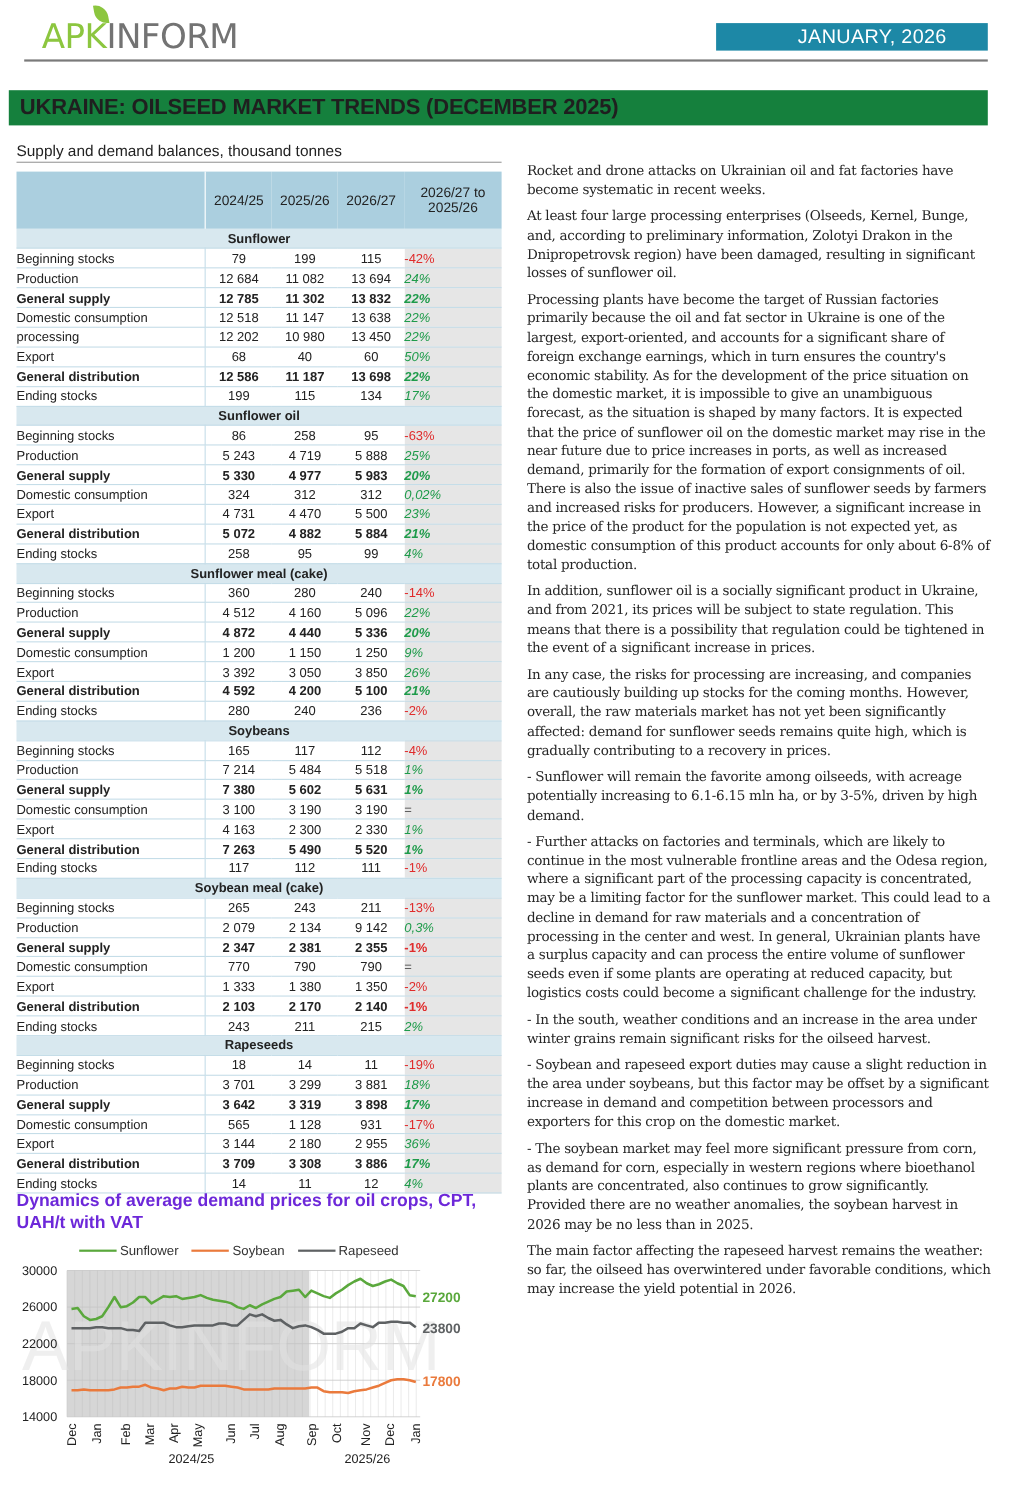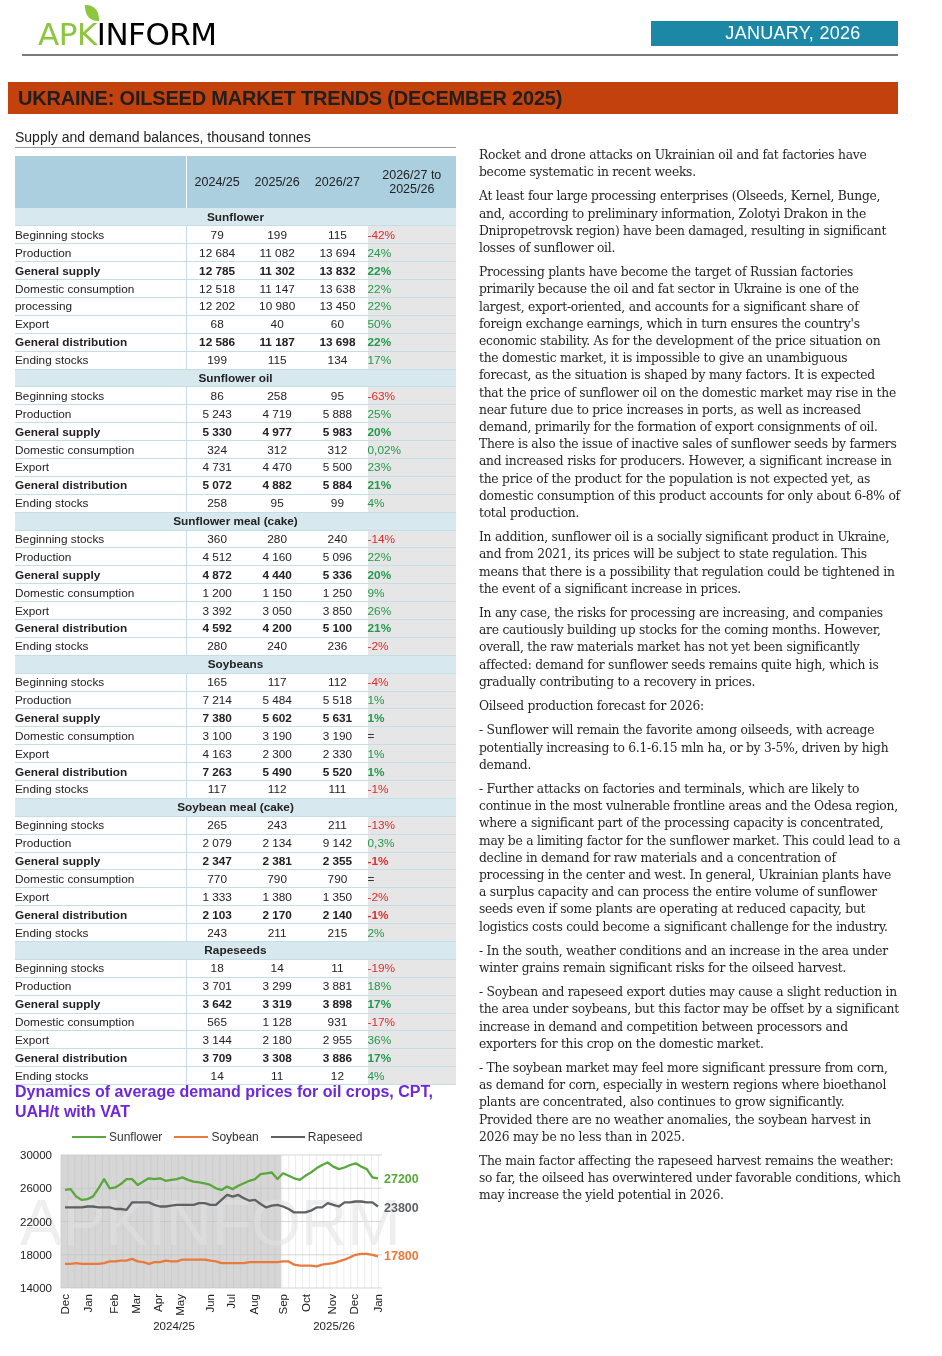--- a/index.html
+++ b/index.html
@@ -2,41 +2,41 @@
 <html><head>
 <meta charset="utf-8">
 <style>
   * { box-sizing: border-box; margin: 0; padding: 0; }
   html, body { width: 942px; height: 1356px; background: #ffffff; overflow: hidden; }
   body { position: relative; font-family: "Liberation Sans", sans-serif; color: #222; }
 
   
   .logo { position: absolute; left: 38px; top: 14px; height: 36px; display: flex; align-items: flex-end; font-family: "DejaVu Sans", sans-serif; font-size: 31px; letter-spacing: -0.5px; line-height: 1; }
   .logo .apk { color: #8cc63f; position: relative; }
-  .logo .inform { color: #000000; }
+  .logo .inform { color: #737373; }
   .logo .leaf { position: absolute; left: 48px; top: -10px; width: 12px; height: 18px; background: #8cc63f; border-radius: 0 12px 0 12px; transform: rotate(-10deg); }
   .header-rule { position: absolute; left: 22px; top: 54px; width: 876px; height: 2px; background: #7a7a7a; }
   .date-badge { position: absolute; left: 651px; top: 21px; width: 247px; height: 25px; background: #1d88a6; color: #fff; font-size: 18px; text-align: center; line-height: 25px; letter-spacing: 0.3px; padding-left: 37px; }
 
-  .title-bar { position: absolute; left: 8px; top: 82px; width: 890px; height: 32px; background: #c2410c; }
+  .title-bar { position: absolute; left: 8px; top: 82px; width: 890px; height: 32px; background: #15803d; }
   .title-bar span { position: absolute; left: 10px; top: 5px; font-size: 20px; font-weight: bold; color: #1f1f1f; letter-spacing: -0.2px; }
 
   
   .table-caption { position: absolute; left: 15px; top: 129px; font-size: 14px; color: #222; }
   .caption-rule { position: absolute; left: 15px; top: 147px; width: 441px; height: 1px; background: #999; }
   table.bal { position: absolute; left: 15px; top: 156px; width: 441px; border-collapse: collapse; font-size: 11.8px; }
   table.bal th { background: #abcfdf; font-weight: normal; font-size: 12.5px; height: 33px; line-height: 14px; }
   table.bal th.lab { border-right: 1px solid #fff; }
   table.bal td { height: 17.9px; border-bottom: 1px solid #c5dde8; white-space: nowrap; padding: 0; }
   table.bal td.lab { width: 171px; border-right: 1px solid #c5dde8; }
   table.bal td.num { text-align: center; width: 60px; }
   table.bal td.chg { text-align: left; background: #e6e6e6; width: 88px; }
   table.bal tr.sec td { background: #d8e8ef; text-align: center; font-weight: bold; border-bottom: 1px solid #c5dde8; }
   table.bal tr.bold td { font-weight: bold; }
-  .pos { color: #1e9b4a; }
+  .pos { color: #1e9b4a; font-style: italic; }
   .neg { color: #e02b2b; }
   .eq { color: #333; }
 
   
   .chart-title { position: absolute; left: 15px; top: 1082px; width: 440px; font-size: 16px; font-weight: bold; color: #6d28d9; line-height: 20px; }
   .legend { position: absolute; left: 72px; top: 1130px; font-size: 12px; color: #333; display: flex; gap: 12px; }
   .legend .item { display: flex; align-items: center; gap: 3px; }
   .legend .sw { width: 34px; height: 2px; display: inline-block; }
   .chart-svg { position: absolute; left: 0; top: 1145px; }
   .chart-svg text { font-family: "Liberation Sans", sans-serif; }
@@ -493,20 +493,19 @@
     <text x="174" y="185" font-size="11.5" fill="#222" text-anchor="middle">2024/25</text>
     <text x="334" y="185" font-size="11.5" fill="#222" text-anchor="middle">2025/26</text>
   </svg>
 
 <div class="article" id="article">
     <p>Rocket and drone attacks on Ukrainian oil and fat factories have become systematic in recent weeks.</p>
     <p>At least four large processing enterprises (Olseeds, Kernel, Bunge, and, according to preliminary information, Zolotyi Drakon in the Dnipropetrovsk region) have been damaged, resulting in significant losses of sunflower oil.</p>
     <p>Processing plants have become the target of Russian factories primarily because the oil and fat sector in Ukraine is one of the largest, export-oriented, and accounts for a significant share of foreign exchange earnings, which in turn ensures the country's economic stability. As for the development of the price situation on the domestic market, it is impossible to give an unambiguous forecast, as the situation is shaped by many factors. It is expected that the price of sunflower oil on the domestic market may rise in the near future due to price increases in ports, as well as increased demand, primarily for the formation of export consignments of oil. There is also the issue of inactive sales of sunflower seeds by farmers and increased risks for producers. However, a significant increase in the price of the product for the population is not expected yet, as domestic consumption of this product accounts for only about 6-8% of total production.</p>
     <p>In addition, sunflower oil is a socially significant product in Ukraine, and from 2021, its prices will be subject to state regulation. This means that there is a possibility that regulation could be tightened in the event of a significant increase in prices.</p>
     <p>In any case, the risks for processing are increasing, and companies are cautiously building up stocks for the coming months. However, overall, the raw materials market has not yet been significantly affected: demand for sunflower seeds remains quite high, which is gradually contributing to a recovery in prices.</p>
-    <p>Oilseed production forecast for 2026:</p>
     <p>- Sunflower will remain the favorite among oilseeds, with acreage potentially increasing to 6.1-6.15 mln ha, or by 3-5%, driven by high demand.</p>
     <p>- Further attacks on factories and terminals, which are likely to continue in the most vulnerable frontline areas and the Odesa region, where a significant part of the processing capacity is concentrated, may be a limiting factor for the sunflower market. This could lead to a decline in demand for raw materials and a concentration of processing in the center and west. In general, Ukrainian plants have a surplus capacity and can process the entire volume of sunflower seeds even if some plants are operating at reduced capacity, but logistics costs could become a significant challenge for the industry.</p>
     <p>- In the south, weather conditions and an increase in the area under winter grains remain significant risks for the oilseed harvest.</p>
     <p>- Soybean and rapeseed export duties may cause a slight reduction in the area under soybeans, but this factor may be offset by a significant increase in demand and competition between processors and exporters for this crop on the domestic market.</p>
     <p>- The soybean market may feel more significant pressure from corn, as demand for corn, especially in western regions where bioethanol plants are concentrated, also continues to grow significantly. Provided there are no weather anomalies, the soybean harvest in 2026 may be no less than in 2025.</p>
     <p>The main factor affecting the rapeseed harvest remains the weather: so far, the oilseed has overwintered under favorable conditions, which may increase the yield potential in 2026.</p>
   </div>
 
 </body></html>

